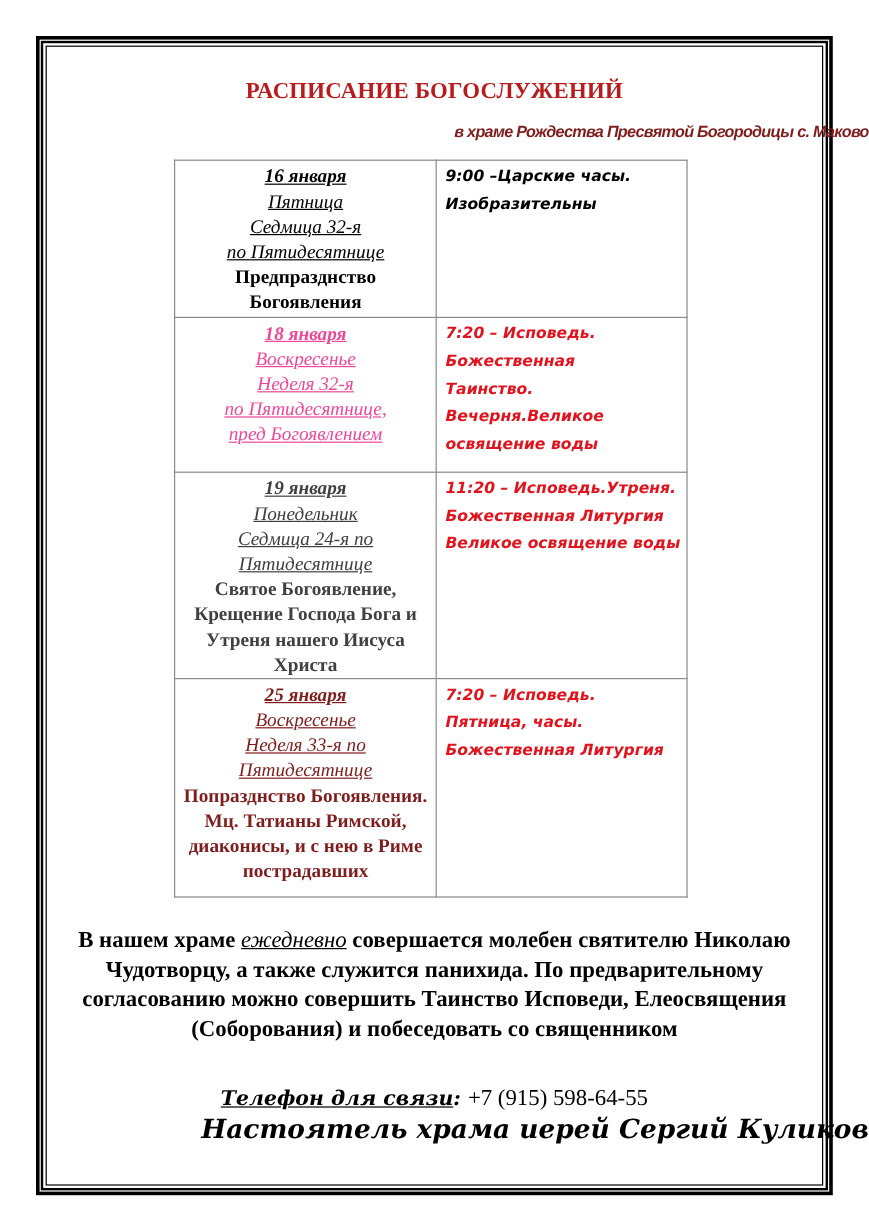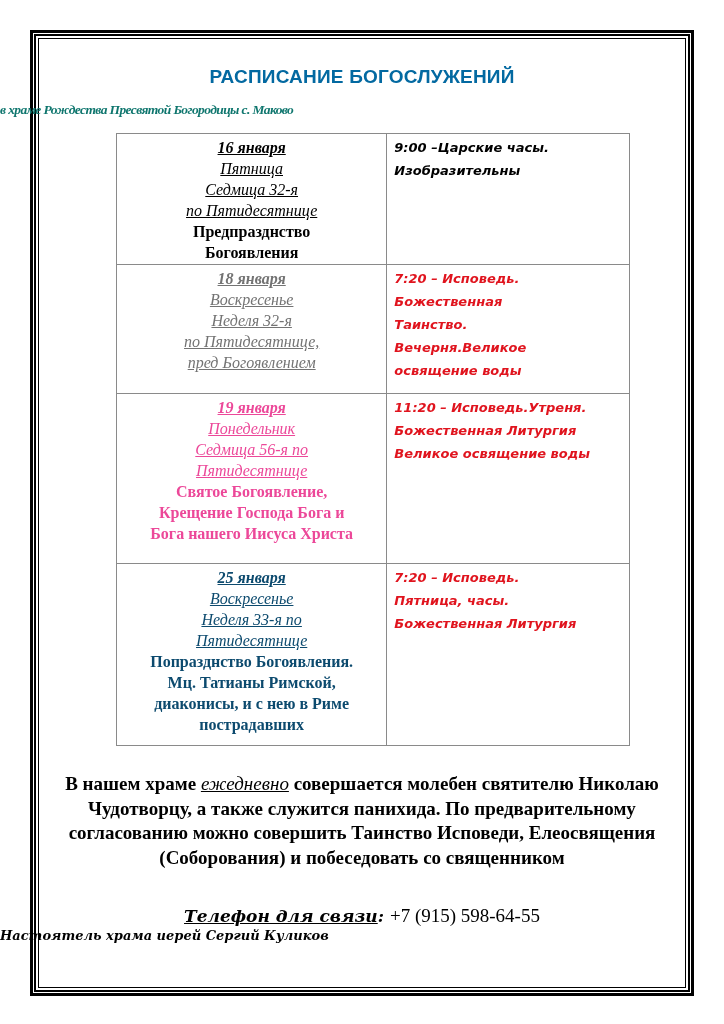--- a/index.html
+++ b/index.html
@@ -11,30 +11,30 @@
   .frame-mid {
     position: absolute; left: 34px; top: 34px; width: 656px; height: 958px;
     box-sizing: border-box; border: 2px solid #000;
   }
   .frame-inner {
     position: absolute; left: 38px; top: 38px; width: 648px; height: 950px;
     box-sizing: border-box; border: 1px solid #000;
   }
   .title {
     position: absolute; left: 0; right: 0; top: 66px; text-align: center;
-    font-family: Liberation Sans, sans-serif; font-weight: bold; font-size: 19px;
-    color: #0369a1; letter-spacing: 0.2px;
+    font-family: Liberation Serif, serif; font-weight: bold; font-size: 19px;
+    color: #b91c1c; letter-spacing: 0.2px;
   }
   .subtitle {
-    position: absolute; left: 0; right: 0; top: 102px; text-align: left;
-    font-family: Liberation Serif, serif; font-weight: bold; font-style: italic; font-size: 13.5px;
-    color: #0f766e; letter-spacing: -0.6px;
+    position: absolute; left: 0; right: 0; top: 102px; text-align: right;
+    font-family: Liberation Sans, sans-serif; font-weight: bold; font-style: italic; font-size: 13.5px;
+    color: #7f1d1d; letter-spacing: -0.6px;
   }
   table.schedule {
-    position: absolute; left: 116px; top: 133px; width: 514px;
+    position: absolute; left: 145px; top: 133px; width: 428px;
     border-collapse: collapse;
   }
   table.schedule td {
     border: 1px solid #8a8a8a; vertical-align: top; padding: 0;
   }
   td.left { width: 263px; text-align: center; font-family: "Liberation Serif", serif; font-size: 16px; line-height: 21px; padding-top: 3px !important; }
   td.right { width: 225px; text-align: left; font-family: "DejaVu Sans", sans-serif; font-weight: bold; font-style: italic; font-size: 13px; line-height: 23px; padding: 2px 4px 0 7px !important; }
   .r1 td { height: 127px; }
   .r2 td { height: 125px; }
   .r3 td { height: 166px; }
@@ -50,22 +50,22 @@
     position: absolute; left: 60px; right: 60px; top: 772px; text-align: center;
     font-family: "Liberation Serif", serif; font-weight: bold; font-size: 19px; line-height: 24.5px; color: #000;
   }
   .note .emph { font-style: italic; text-decoration: underline; font-weight: normal; text-align: center; }
   .phone {
     position: absolute; left: 0; right: 0; top: 905px; text-align: center;
     font-family: "Liberation Serif", serif; font-size: 19px; color: #000;
   }
   .phone .phone-label { font-family: "DejaVu Serif", serif; font-weight: bold; font-style: italic; text-decoration: underline; font-size: 17px; }
   .rector {
-    position: absolute; left: 0; right: 0; top: 928px; text-align: left;
-    font-family: "DejaVu Serif", serif; font-weight: bold; font-style: italic; font-size: 13px; color: #000;
+    position: absolute; left: 0; right: 0; top: 928px; text-align: right;
+    font-family: "DejaVu Serif", serif; font-weight: bold; font-style: italic; font-size: 22px; color: #000;
   }
 </style>
 </head>
 <body>
 
 <div class="frame-outer"></div>
 <div class="frame-mid"></div>
 <div class="frame-inner"></div>
 
 <div class="title">РАСПИСАНИЕ БОГОСЛУЖЕНИЙ</div>
@@ -81,53 +81,53 @@
           <span class="l-week">по Пятидесятнице</span>
           <span class="l-feast">Предпразднство</span>
           <span class="l-feast">Богоявления</span>
         </td>
         <td class="right black" style="color: rgb(0, 0, 0); border-color: rgb(138, 138, 138); margin-left: 42px;">
           <span class="line">9:00 –Царские часы.</span>
           <span class="line">Изобразительны</span>
         </td>
       </tr>
       <tr class="r2">
-        <td class="left red" style="color: #737373; border-color: rgb(138, 138, 138);">
+        <td class="left red" style="color: #ec4899; border-color: rgb(138, 138, 138);">
           <span class="l-date">18 января</span>
           <span class="l-day">Воскресенье</span>
           <span class="l-week">Неделя 32-я</span>
           <span class="l-week">по Пятидесятнице,</span>
           <span class="l-week">пред Богоявлением</span>
         </td>
         <td class="right red" style="color: rgb(224, 20, 30); border-color: rgb(138, 138, 138);">
           <span class="line">7:20 – Исповедь.</span>
           <span class="line">Божественная</span>
           <span class="line">Таинство.</span>
           <span class="line">Вечерня.Великое</span>
           <span class="line">освящение воды</span>
         </td>
       </tr>
       <tr class="r3">
-        <td class="left red" style="color: #ec4899; border-color: rgb(138, 138, 138);">
+        <td class="left red" style="color: #404040; border-color: rgb(138, 138, 138);">
           <span class="l-date">19 января</span>
           <span class="l-day">Понедельник</span>
-          <span class="l-week">Седмица 56-я по</span>
+          <span class="l-week">Седмица 24-я по</span>
           <span class="l-week">Пятидесятнице</span>
           <span class="l-feast">Святое Богоявление,</span>
           <span class="l-feast">Крещение Господа Бога и</span>
-          <span class="l-feast">Бога нашего Иисуса Христа</span>
+          <span class="l-feast">Утреня нашего Иисуса Христа</span>
         </td>
         <td class="right red" style="color: rgb(224, 20, 30); border-color: rgb(138, 138, 138);">
           <span class="line">11:20 – Исповедь.Утреня.</span>
           <span class="line">Божественная Литургия</span>
           <span class="line">Великое освящение воды</span>
         </td>
       </tr>
       <tr class="r4">
-        <td class="left red" style="color: #0c4a6e; border-color: rgb(138, 138, 138);">
+        <td class="left red" style="color: #7f1d1d; border-color: rgb(138, 138, 138);">
           <span class="l-date">25 января</span>
           <span class="l-day">Воскресенье</span>
           <span class="l-week">Неделя 33-я по</span>
           <span class="l-week">Пятидесятнице</span>
           <span class="l-feast">Попразднство Богоявления.</span>
           <span class="l-feast">Мц. Татианы Римской,</span>
           <span class="l-feast">диаконисы, и с нею в Риме</span>
           <span class="l-feast">пострадавших</span>
         </td>
         <td class="right red" style="color: rgb(224, 20, 30); border-color: rgb(138, 138, 138);">

